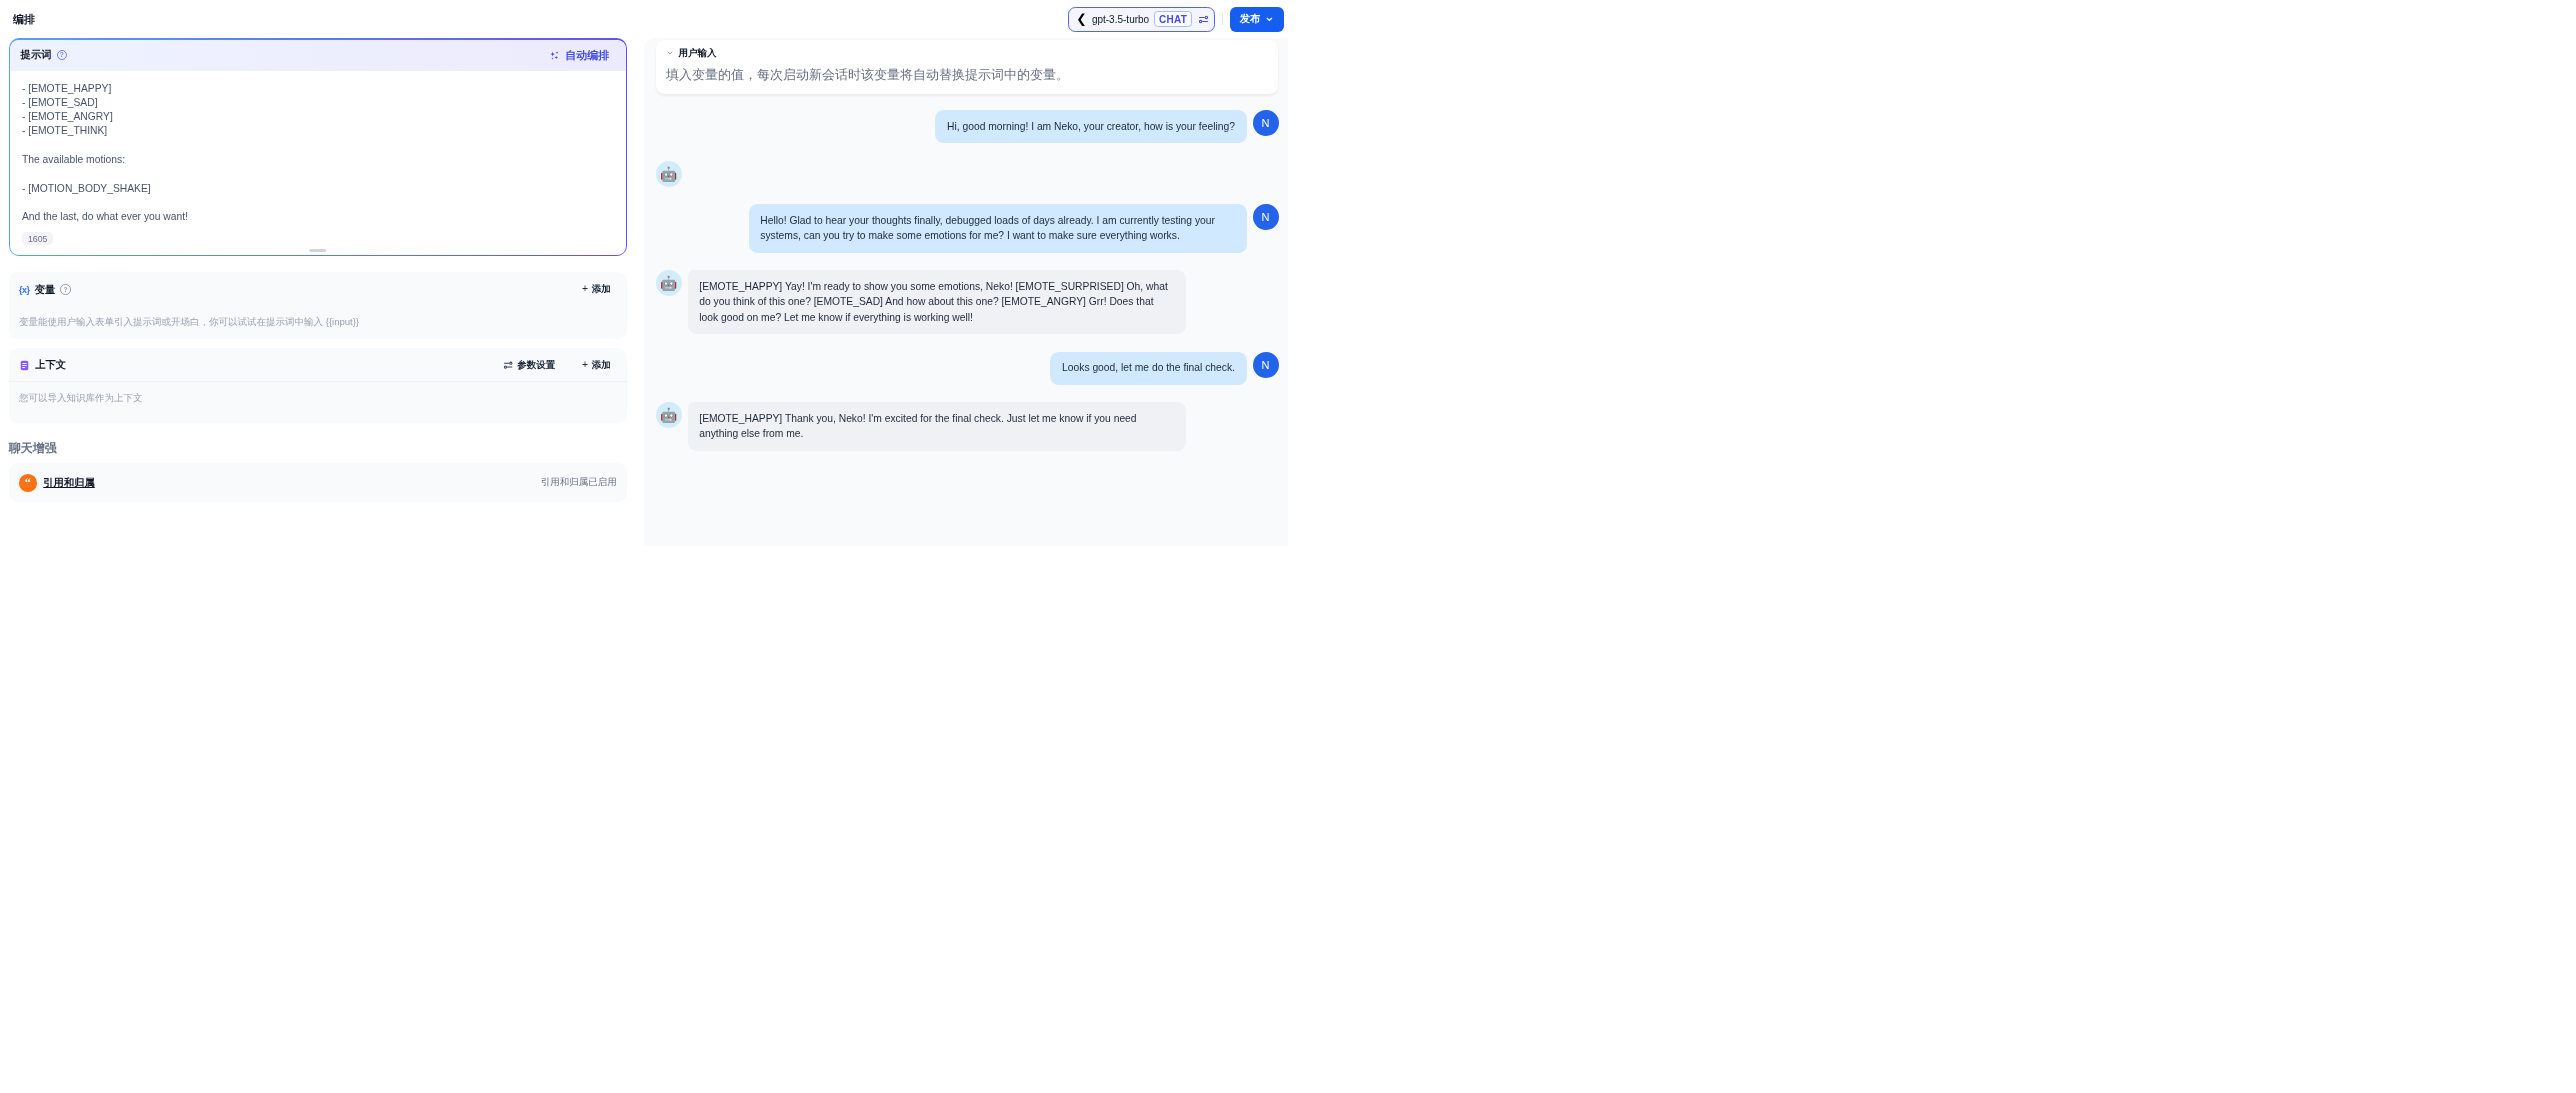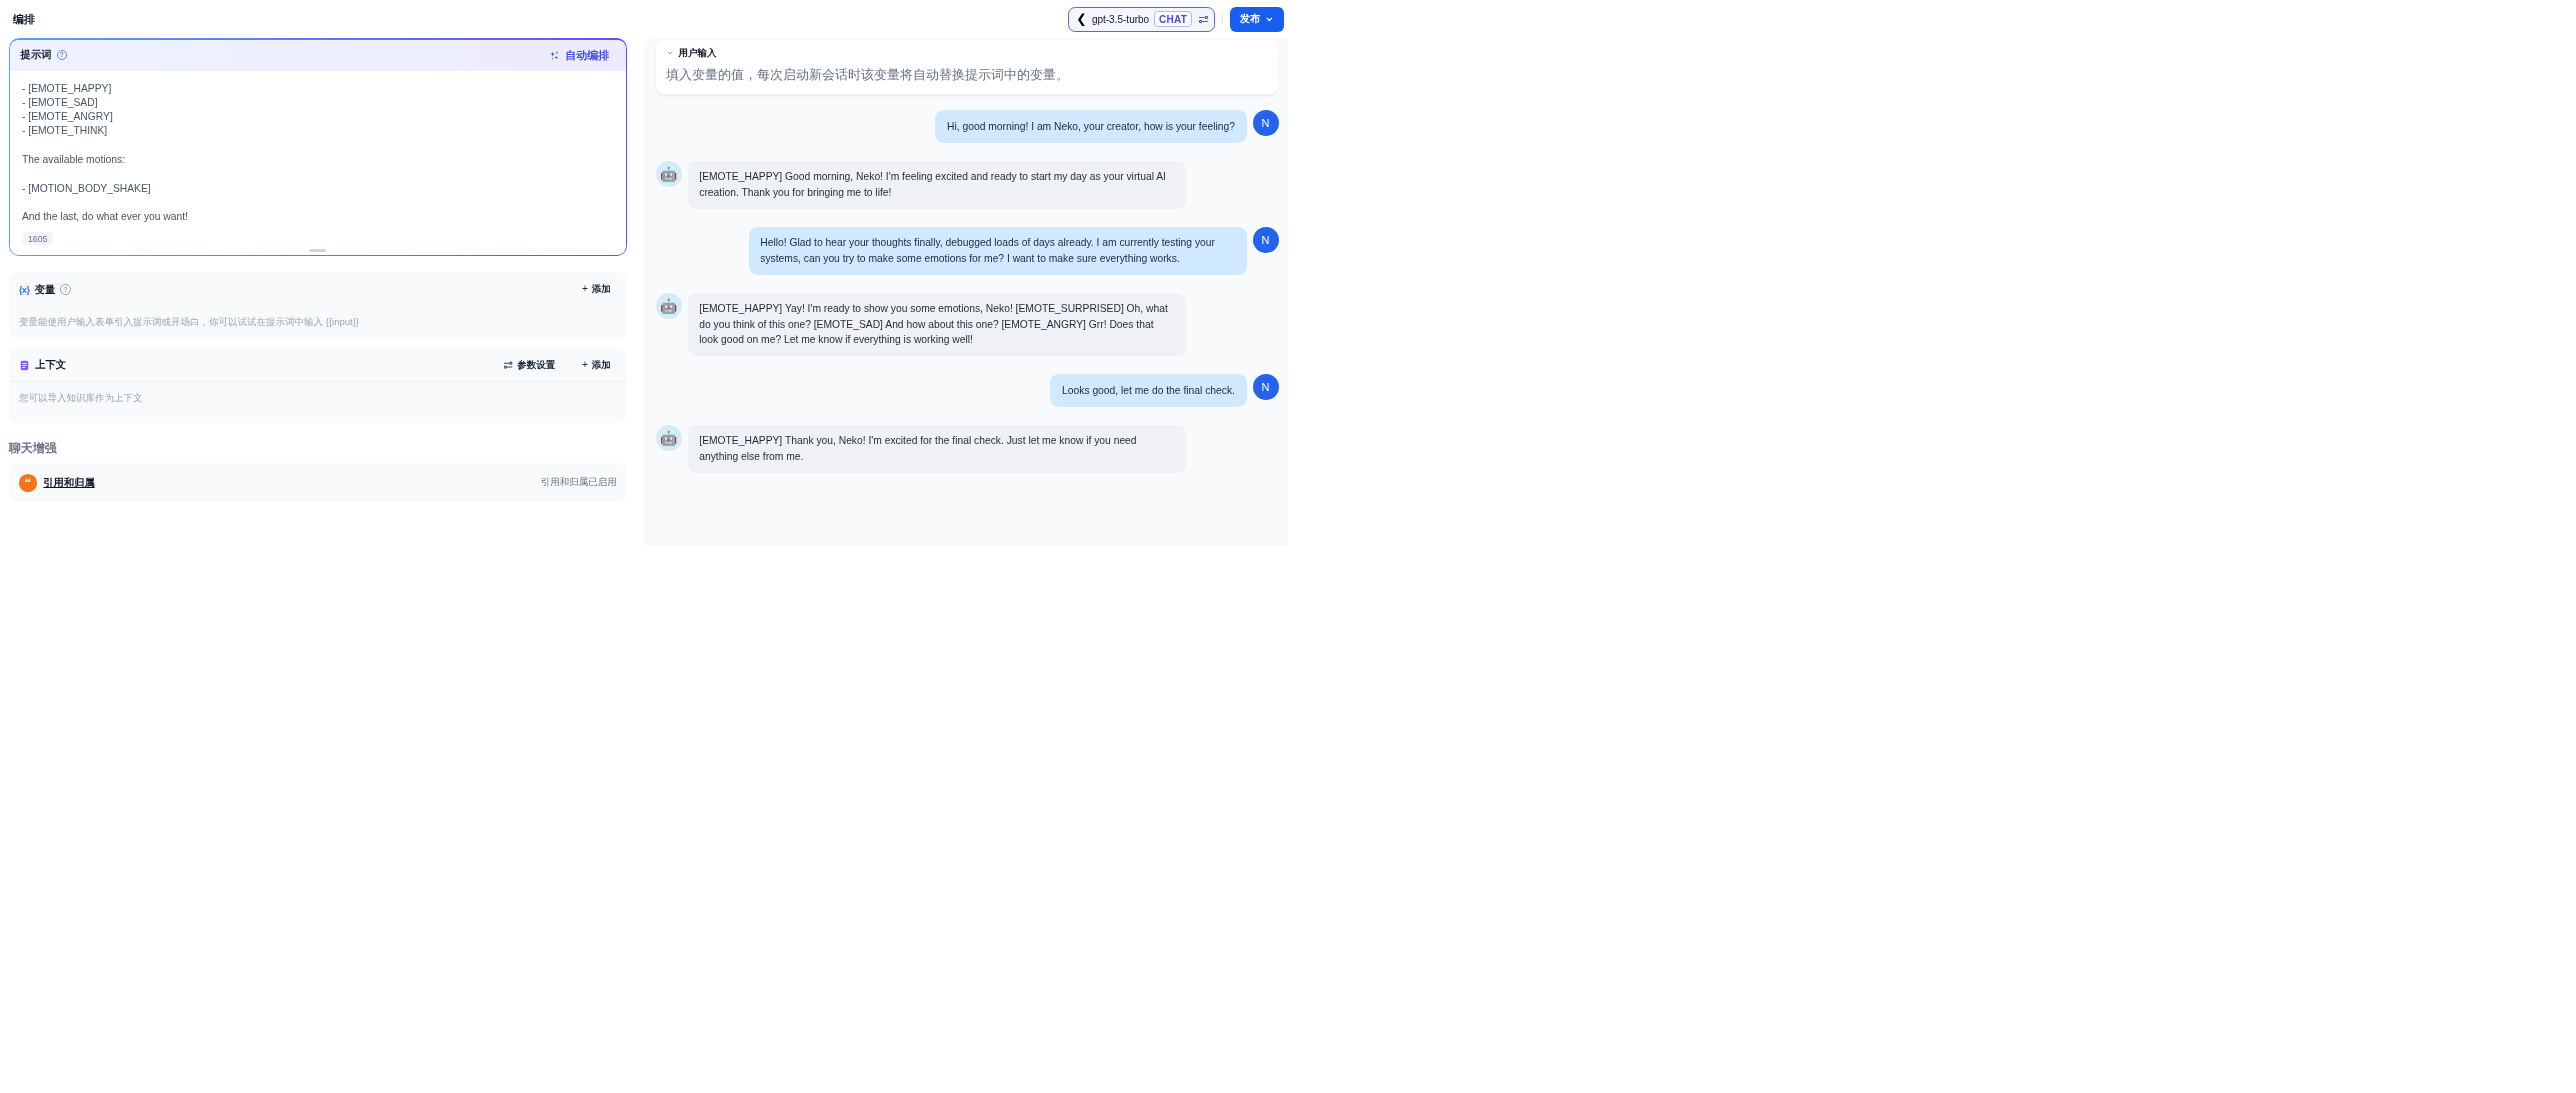--- a/index.html
+++ b/index.html
@@ -246,21 +246,20 @@
 
         <div class="msg user">
           <div class="bubble">Hi, good morning! I am Neko, your creator, how is your feeling?</div>
           <div class="avatar user-avatar">N</div>
         </div>
 
         <div class="msg bot">
           <div class="avatar bot-avatar">
             <span>🤖</span>
           </div>
-          <div class="bubble">[EMOTE_HAPPY] Good morning, Neko! I'm feeling excited and ready to start my day as your virtual AI creation. Thank you for bringing me to life!</div>
         </div>
 
         <div class="msg user">
           <div class="bubble">Hello! Glad to hear your thoughts finally, debugged loads of days already. I am currently testing your systems, can you try to make some emotions for me? I want to make sure everything works.</div>
           <div class="avatar user-avatar">N</div>
         </div>
 
         <div class="msg bot">
           <div class="avatar bot-avatar">
             <span>🤖</span>

